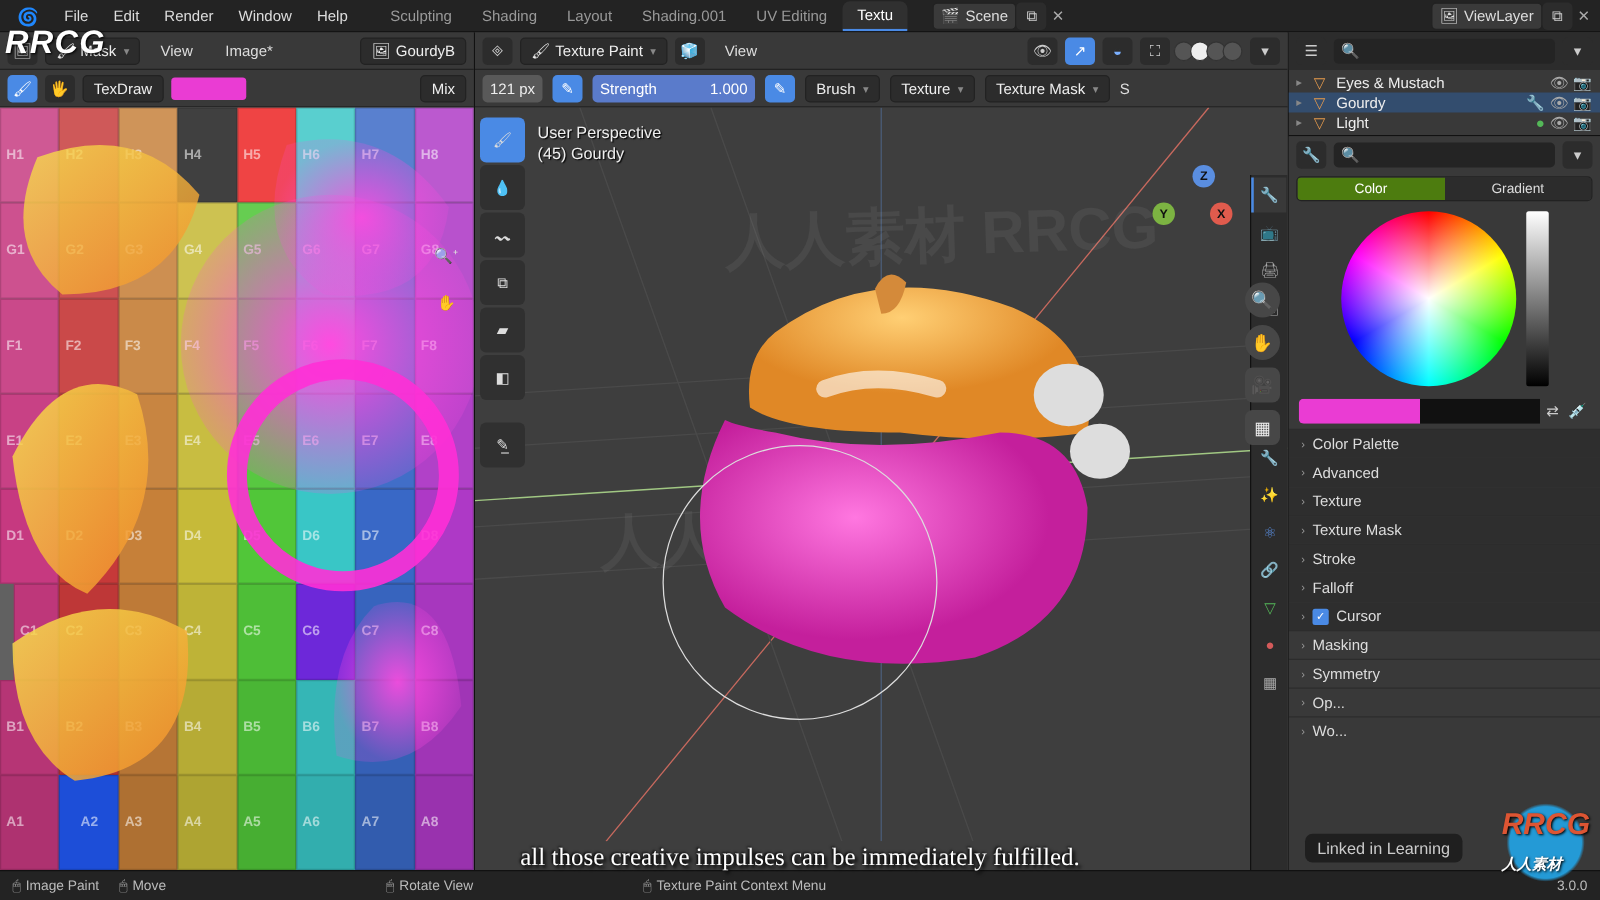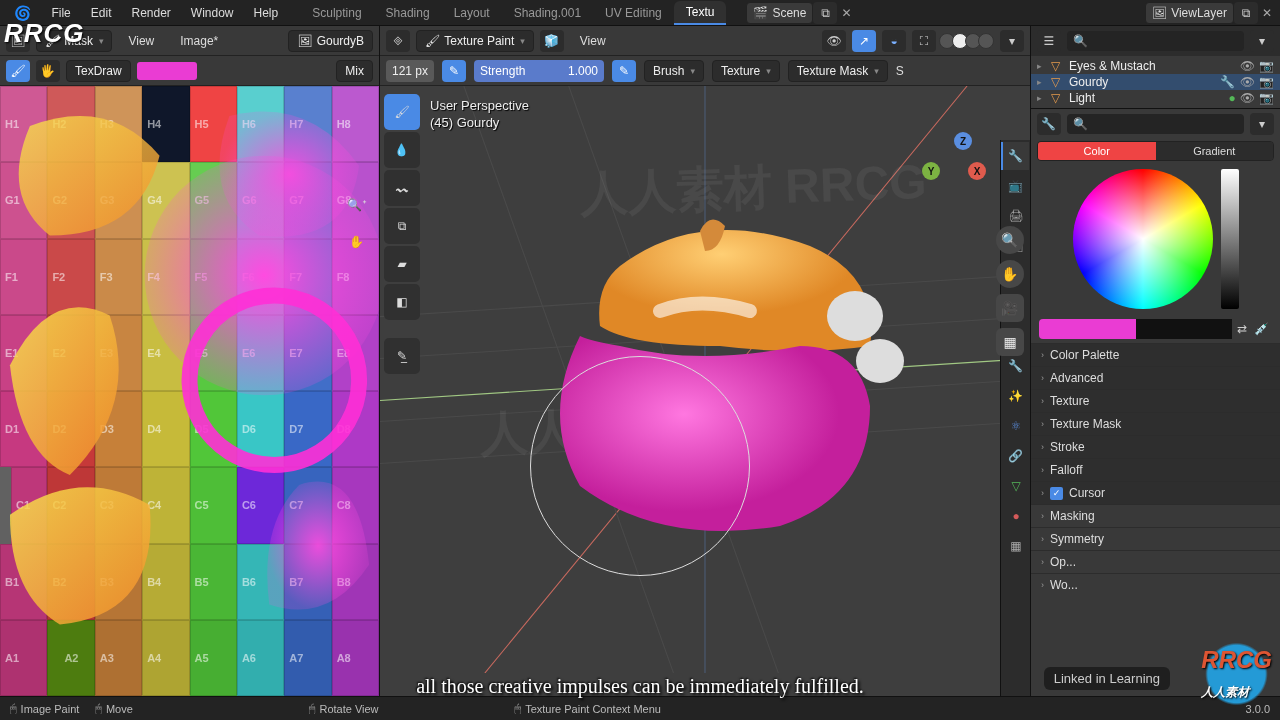--- a/index.html
+++ b/index.html
@@ -60,21 +60,21 @@
   .tree-row .label { flex: 1; color: #eee; }
   .tree-row .actions { display: flex; gap: 4px; color: #aaa; }
   .props-col { position: absolute; top: 140px; right: 250px; width: 30px; bottom: 24px; display: flex; flex-direction: column; gap: 2px; padding-top: 2px; background: #2c2c2c; border-left: 1px solid #111; z-index: 4; }
   .props-tab { width: 28px; height: 28px; display: flex; align-items: center; justify-content: center; color: #aaa; cursor: pointer; border-left: 2px solid transparent; }
   .props-tab.active { border-left-color: #4a8ae5; color: #4a8ae5; background: #393939;}
   .properties { flex: 1; background: #393939; overflow: hidden; display: flex; flex-direction: column; }
   .props-head { display: flex; align-items: center; gap: 6px; padding: 4px 6px; }
   .props-search { flex: 1; background: #242424; height: 20px; border-radius: 4px; display: flex; align-items: center; padding: 0 6px; color: #aaa; gap: 4px; }
   .seg { display: flex; margin: 2px 6px; border-radius: 4px; overflow: hidden; border: 1px solid #222;}
   .seg div { flex: 1; text-align: center; font-size: 11px; padding: 3px 0; background: #2c2c2c; cursor: pointer; }
-  .seg div.active { background: #ef4444; color: #fff; }
+  .seg div.active { background: #4d7c0f; color: #fff; }
   .colorwheel-wrap { display: flex; gap: 8px; align-items: center; justify-content: center; padding: 6px 8px; }
   .colorwheel { width: 140px; height: 140px; border-radius: 50%; background: conic-gradient(red, yellow, lime, cyan, blue, magenta, red); position: relative; overflow: hidden; }
   .colorwheel::after { content: ''; position: absolute; inset: 0; background: radial-gradient(circle, #fff 0%, transparent 70%); }
   .value-bar { width: 18px; height: 140px; background: linear-gradient(#fff, #000); border-radius: 2px; }
   .color-strip { display: flex; margin: 4px 8px; height: 20px; border-radius: 4px; overflow: hidden; align-items: center;}
   .color-strip .p { flex: 1; background: #ea3cd3; height: 100%;}
   .color-strip .k { flex: 1; background: #111; height: 100%;}
   .color-strip .ic { width: 20px; display: flex; align-items: center; justify-content: center; color: #ccc; }
   .panel-section { border-top: 1px solid #2c2c2c; }
   .panel-header { display: flex; align-items: center; gap: 6px; padding: 4px 10px; font-size: 12px; color: #ddd; cursor: pointer; }
@@ -153,21 +153,21 @@
       <div class="small-swatch"></div>
       <div class="dropdown" style="margin-left:auto;">
         <span>Mix</span>
       </div>
     </div>
     <div class="imagepane">
       <div class="uvgrid" id="uvgrid">
           <div style="background: rgb(207, 89, 148);">H1</div>
           <div style="background: rgb(207, 89, 89);">H2</div>
           <div style="background: rgb(207, 148, 89);">H3</div>
-          <div style="background: #0f172a;">H4</div>
+          <div style="background: #404040;">H4</div>
           <div style="background: #ef4444;">H5</div>
           <div style="background: rgb(89, 207, 207);">H6</div>
           <div style="background: rgb(89, 128, 207);">H7</div>
           <div style="background: rgb(187, 89, 207);">H8</div>
           <div style="background: rgb(205, 81, 143);">G1</div>
           <div style="background: rgb(205, 81, 81);">G2</div>
           <div style="background: rgb(205, 143, 81);">G3</div>
           <div style="background: rgb(205, 194, 81);">G4</div>
           <div style="background: rgb(102, 205, 81);">G5</div>
           <div style="background: rgb(81, 205, 205);">G6</div>
@@ -207,21 +207,21 @@
           <div style="background: rgb(167, 55, 190);">C8</div>
           <div style="background: rgb(182, 53, 117);">B1</div>
           <div style="background: rgb(182, 53, 53);">B2</div>
           <div style="background: rgb(182, 117, 53);">B3</div>
           <div style="background: rgb(182, 171, 53);">B4</div>
           <div style="background: rgb(74, 182, 53);">B5</div>
           <div style="background: rgb(53, 182, 182);">B6</div>
           <div style="background: rgb(53, 96, 182);">B7</div>
           <div style="background: rgb(160, 53, 182);">B8</div>
           <div style="background: rgb(174, 50, 112);">A1</div>
-          <div style="background: #4d7c0f; padding-left: 16px;">A2</div>
+          <div style="background: #1d4ed8; padding-left: 16px;">A2</div>
           <div style="background: rgb(174, 112, 50);">A3</div>
           <div style="background: rgb(174, 164, 50);">A4</div>
           <div style="background: rgb(71, 174, 50);">A5</div>
           <div style="background: rgb(50, 174, 174);">A6</div>
           <div style="background: rgb(50, 92, 174);">A7</div>
           <div style="background: rgb(153, 50, 174);">A8</div>
         </div>
       <svg class="uvpaint" viewBox="0 0 380 560">
         <defs>
           <radialGradient id="pk" cx="50%" cy="50%">

